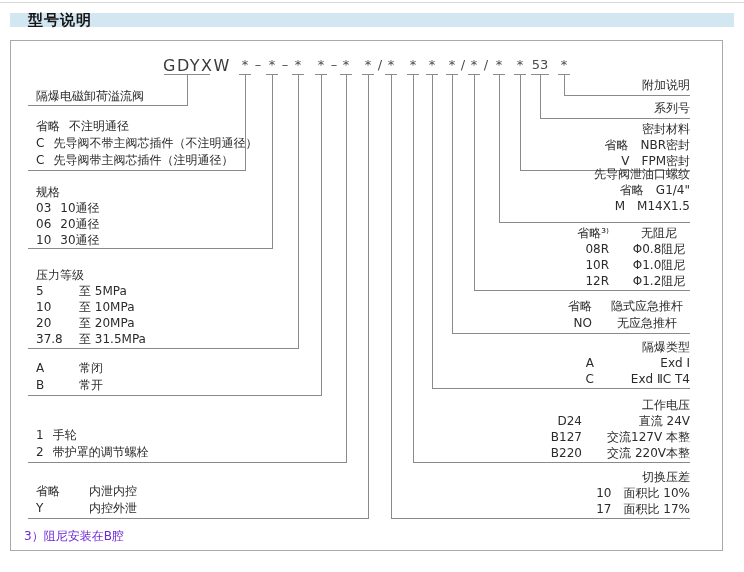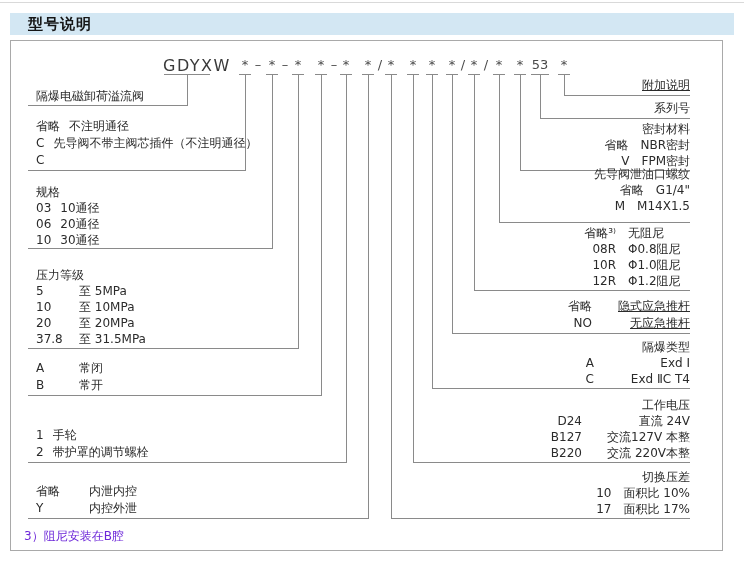--- a/index.html
+++ b/index.html
@@ -4,21 +4,21 @@
 <style>
   * { margin:0; padding:0; box-sizing:border-box; }
   html,body { width:744px; height:572px; }
   body {
     position:relative; overflow:hidden; background:#ffffff;
     font-family:"DejaVu Sans","Liberation Sans",sans-serif;
     color:#2b2b2b;
   }
   .topline { position:absolute; left:0; top:2px; width:744px; height:1px; background:#d9d9d9; }
   .band {
-    position:absolute; left:10px; top:13px; width:724px; height:22px;
+    position:absolute; left:10px; top:13px; width:724px; height:14px;
     background:#d3e7f3; display:flex; align-items:center;
   }
   .band .title { font-size:15px; font-weight:bold; color:#151515; margin-left:18px; letter-spacing:1px; }
   .box {
     position:absolute; left:10px; top:40px; width:713px; height:511px;
     border:1px solid #a9a9a9; background:#ffffff;
   }
   svg.conn { position:absolute; left:0; top:0; width:744px; height:572px; pointer-events:none; }
 
   .prefix { position:absolute; left:163px; top:56px; font-size:16px; color:#3a3a3a; letter-spacing:1.5px; white-space:nowrap; }
@@ -30,33 +30,33 @@
   .sec.left .c { margin-right:9px; }
   .sec.right { right:54px; display:flex; flex-direction:column; align-items:flex-end; }
   .sec.right .row { justify-content:flex-end; }
   .sec.right .c { margin-right:12px; }
 
   .lh16 { line-height:16px; }
   .cw34 .c { min-width:34px; }
   .cw44 .c { min-width:44px; }
   .t-right84 .t { min-width:84px; text-align:right; }
   .t-right96 .t { min-width:96px; text-align:right; }
-  .t-left62 .t  { min-width:62px; text-align:left; }
-  .t-left86 .t  { min-width:86px; text-align:right;text-decoration:underline; }
+  .t-left62 .t  { min-width:62px; text-align:center;margin-left:7px; }
+  .t-left86 .t  { min-width:86px; text-align:center; }
 
   .sec-product { top:88px; }
   .sec-pilot { top:118px; }
   .sec-spec { top:184px; }
   .sec-pressure { top:267px; }
   .sec-mode { top:360px; }
   .sec-adjust { top:427px; }
   .sec-drain { top:483px; }
   .footnote { position:absolute; left:24px; top:528px; font-size:12px; color:#6d28d9; white-space:nowrap; }
 
-  .sec-extra { top:77px;text-decoration:underline; }
+  .sec-extra { top:77px; }
   .sec-series { top:100px; }
   .sec-seal { top:121px; }
   .sec-thread { top:158px;margin-top:8px; }
   .sec-damping { top:225px; }
   .sec-rod { top:298px; }
   .sec-exd { top:339px; }
   .sec-voltage { top:397px; }
   .sec-diff { top:469px; }
 </style>
 </head>
@@ -131,20 +131,21 @@
   <div class="row">
     <span class="c">省略</span>
     <span class="t">不注明通径</span>
   </div>
   <div class="row">
     <span class="c">C</span>
     <span class="t">先导阀不带主阀芯插件（不注明通径）</span>
   </div>
   <div class="row">
     <span class="c">C</span>
+    <span class="t">先导阀带主阀芯插件（注明通径）</span>
   </div>
 </div>
 
 <div class="sec left sec-spec lh16">
   <div class="row">
     <span class="t">规格</span>
   </div>
   <div class="row">
     <span class="c">03</span>
     <span class="t">10通径</span>

